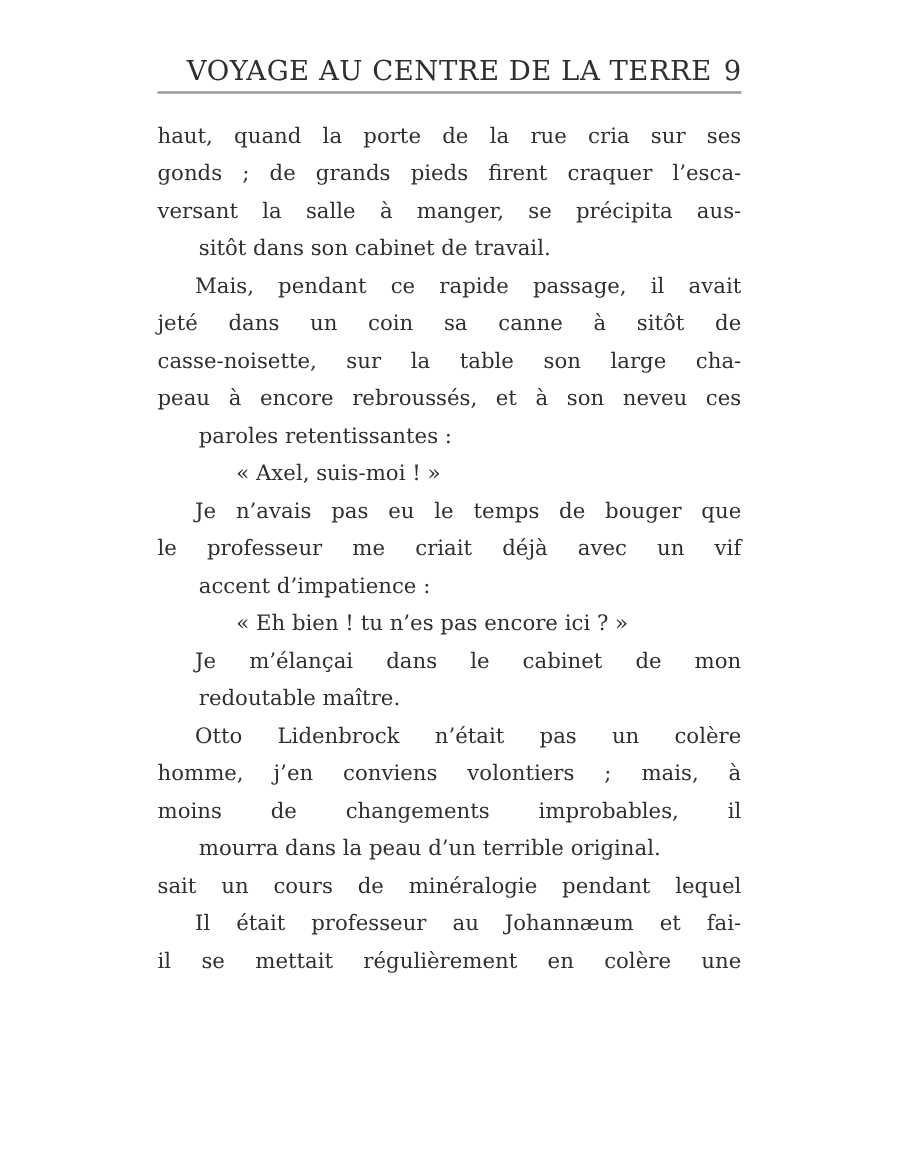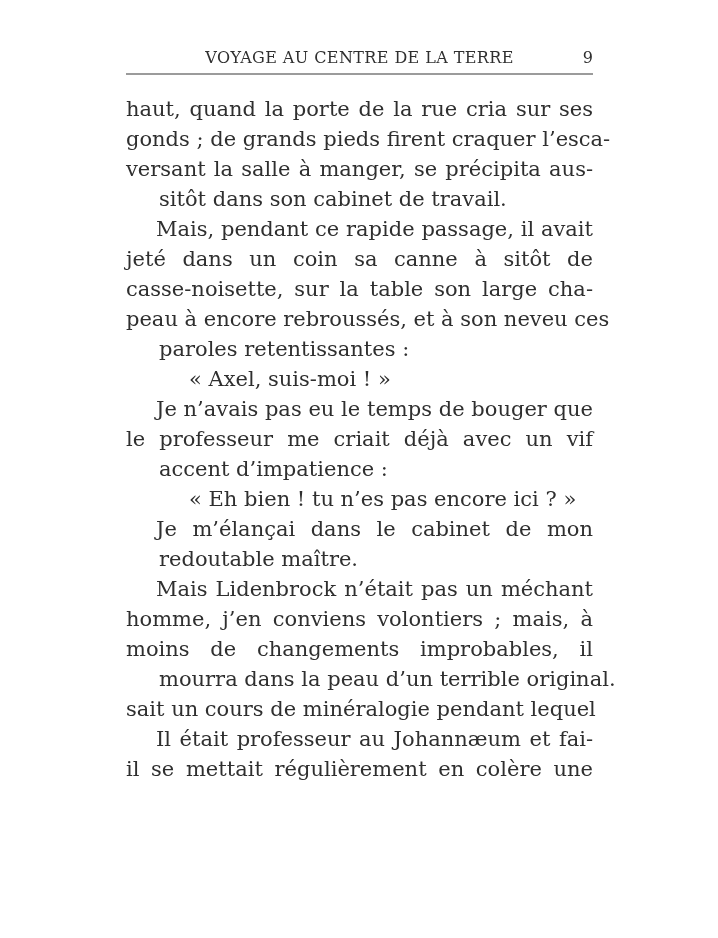--- a/index.html
+++ b/index.html
@@ -19,21 +19,21 @@
     width: 718px;
     height: 938px;
     background: var(--bg, #ffffff);
   }
   .page-header {
     position: absolute;
     left: 126px;
     top: 49px;
     width: 467px;
     height: 20px;
-    font-size: 16px;
+    font-size: 22px;
     line-height: 18px;
   }
   .running-title {
     display: block;
     text-align: center;
     letter-spacing: 0.4px;
     white-space: nowrap;
   }
   .page-number {
     position: absolute;
@@ -47,21 +47,21 @@
     top: 73px;
     width: 467px;
     height: 2px;
     background: var(--rule, #9b9b9b);
   }
   .page-body {
     position: absolute;
     left: 126px;
     top: 94px;
     width: 467px;
-    font-size: 21px;
+    font-size: 17px;
     line-height: 30px;
   }
   .para {
     margin: 0;
     padding: 0;
   }
   .line {
     text-align: justify;
     text-align-last: justify;
     -moz-text-align-last: justify;
@@ -109,21 +109,21 @@
         <div class="line endline">accent d’impatience :</div>
       </div>
       <div class="para">
         <div class="line indent endline">« Eh bien ! tu n’es pas encore ici ? »</div>
       </div>
       <div class="para">
         <div class="line indent">Je m’élançai dans le cabinet de mon</div>
         <div class="line endline">redoutable maître.</div>
       </div>
       <div class="para">
-        <div class="line indent">Mais Lidenbrock n’était pas un méchant</div>
+        <div class="line indent">Otto Lidenbrock n’était pas un colère</div>
         <div class="line">homme, j’en conviens volontiers ; mais, à</div>
         <div class="line">moins de changements improbables, il</div>
         <div class="line endline">mourra dans la peau d’un terrible original.</div>
       </div>
       <div class="para">
         <div class="line">sait un cours de minéralogie pendant lequel</div>
         <div class="line indent">Il était professeur au Johannæum et fai-</div>
         <div class="line">il se mettait régulièrement en colère une</div>
       </div>
     </div>

